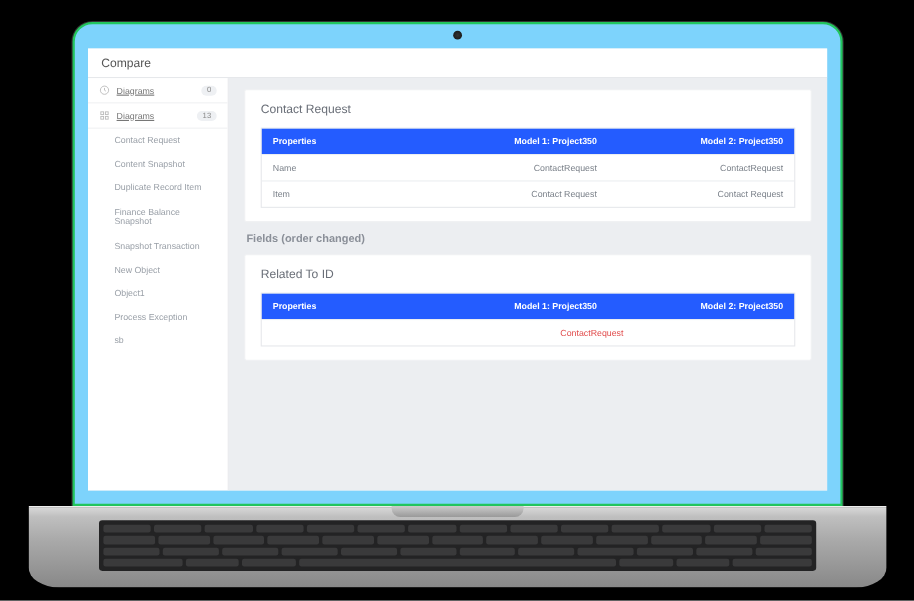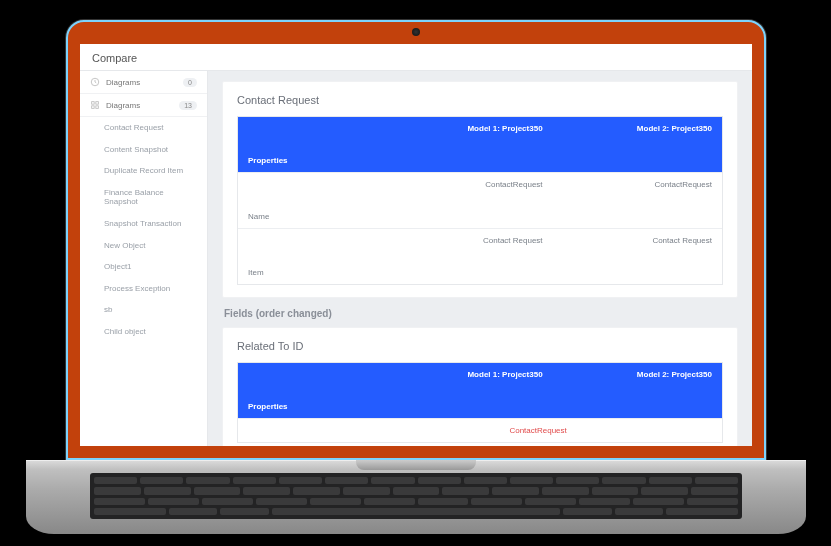--- a/index.html
+++ b/index.html
@@ -10,23 +10,23 @@
     height: 546px;
     overflow: hidden;
     position: relative;
   }
   .laptop-frame {
     position: absolute;
     top: 20px;
     left: 66px;
     width: 700px;
     height: 440px;
-    background: #c2410c;
+    background: #7dd3fc;
     border-radius: 18px 18px 0 0;
-    border: 2px solid #7dd3fc;
+    border: 2px solid #22c55e;
     box-shadow: 0 0 0 1px #333;
   }
   .laptop-camera {
     position: absolute;
     top: 6px;
     left: 50%;
     transform: translateX(-50%);
     width: 8px;
     height: 8px;
     background: radial-gradient(#333, #111);
@@ -127,20 +127,21 @@
     width: 10px;
     height: 10px;
     display: inline-flex;
     align-items: center;
     justify-content: center;
     color: #bbb;
   }
   .side-section .label {
     flex: 1;
     color: #777;
+    text-decoration: underline;
   }
   .badge {
     background: #eef0f3;
     color: #888;
     border-radius: 7px;
     padding: 1px 5px;
     font-size: 7px;
     min-width: 12px;
     text-align: center;
   }
@@ -189,21 +190,21 @@
   .compare-table .thead {
     display: flex;
     background: #245cff;
     color: #fff;
     font-weight: 600;
   }
   .compare-table .thead > div,
   .compare-table .row > div {
     padding: 7px 10px;
   }
-  .compare-table .col-prop { width: 30%; margin-top: 32px; }
+  .compare-table .col-prop { width: 30%; }
   .compare-table .col-m { width: 35%; text-align: right; }
   .compare-table .row {
     display: flex;
     border-top: 1px solid #eceef1;
     color: #7a8089;
   }
   .red { color: #e14b4b; }
 
   
   .sidebar::-webkit-scrollbar, .main::-webkit-scrollbar { width: 4px; }
@@ -248,21 +249,20 @@
           <div class="side-items">
             <div class="side-item">Contact Request</div>
             <div class="side-item">Content Snapshot</div>
             <div class="side-item">Duplicate Record Item</div>
             <div class="side-item">Finance Balance Snapshot</div>
             <div class="side-item">Snapshot Transaction</div>
             <div class="side-item">New Object</div>
             <div class="side-item">Object1</div>
             <div class="side-item">Process Exception</div>
             <div class="side-item">sb</div>
-            <div class="side-item">Child object</div>
           </div>
         </aside>
 
         <main class="main">
 
           <div class="panel">
             <div class="panel-title">Contact Request</div>
             <div class="compare-table">
               <div class="thead">
                 <div class="col-prop">Properties</div>

